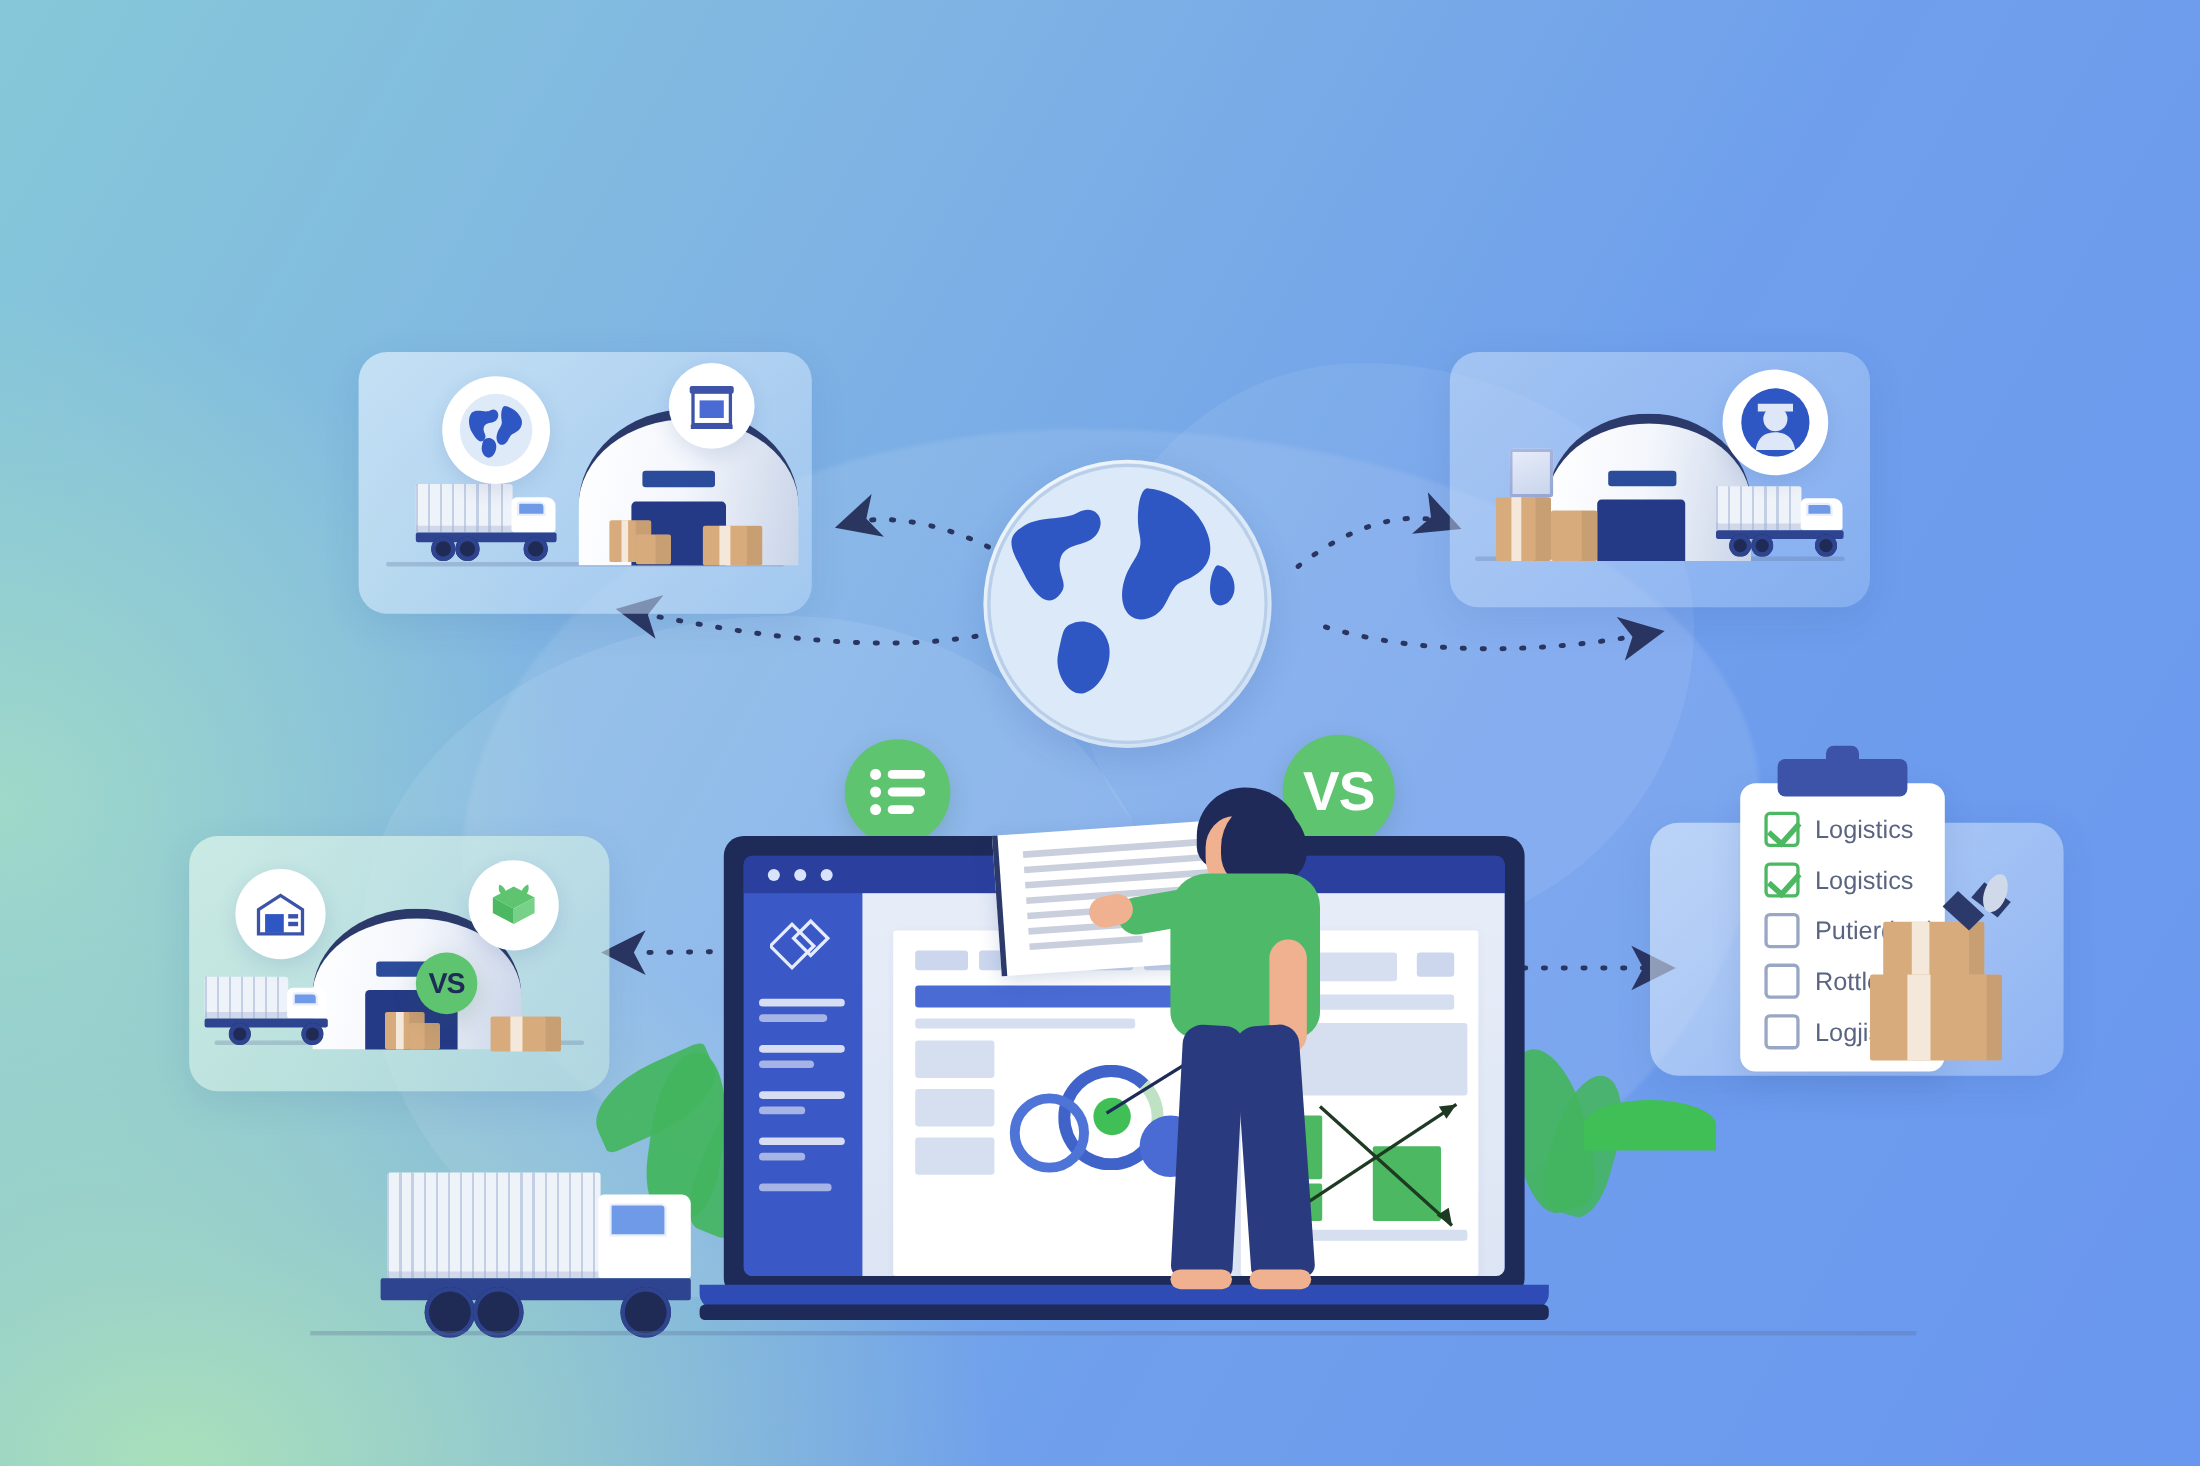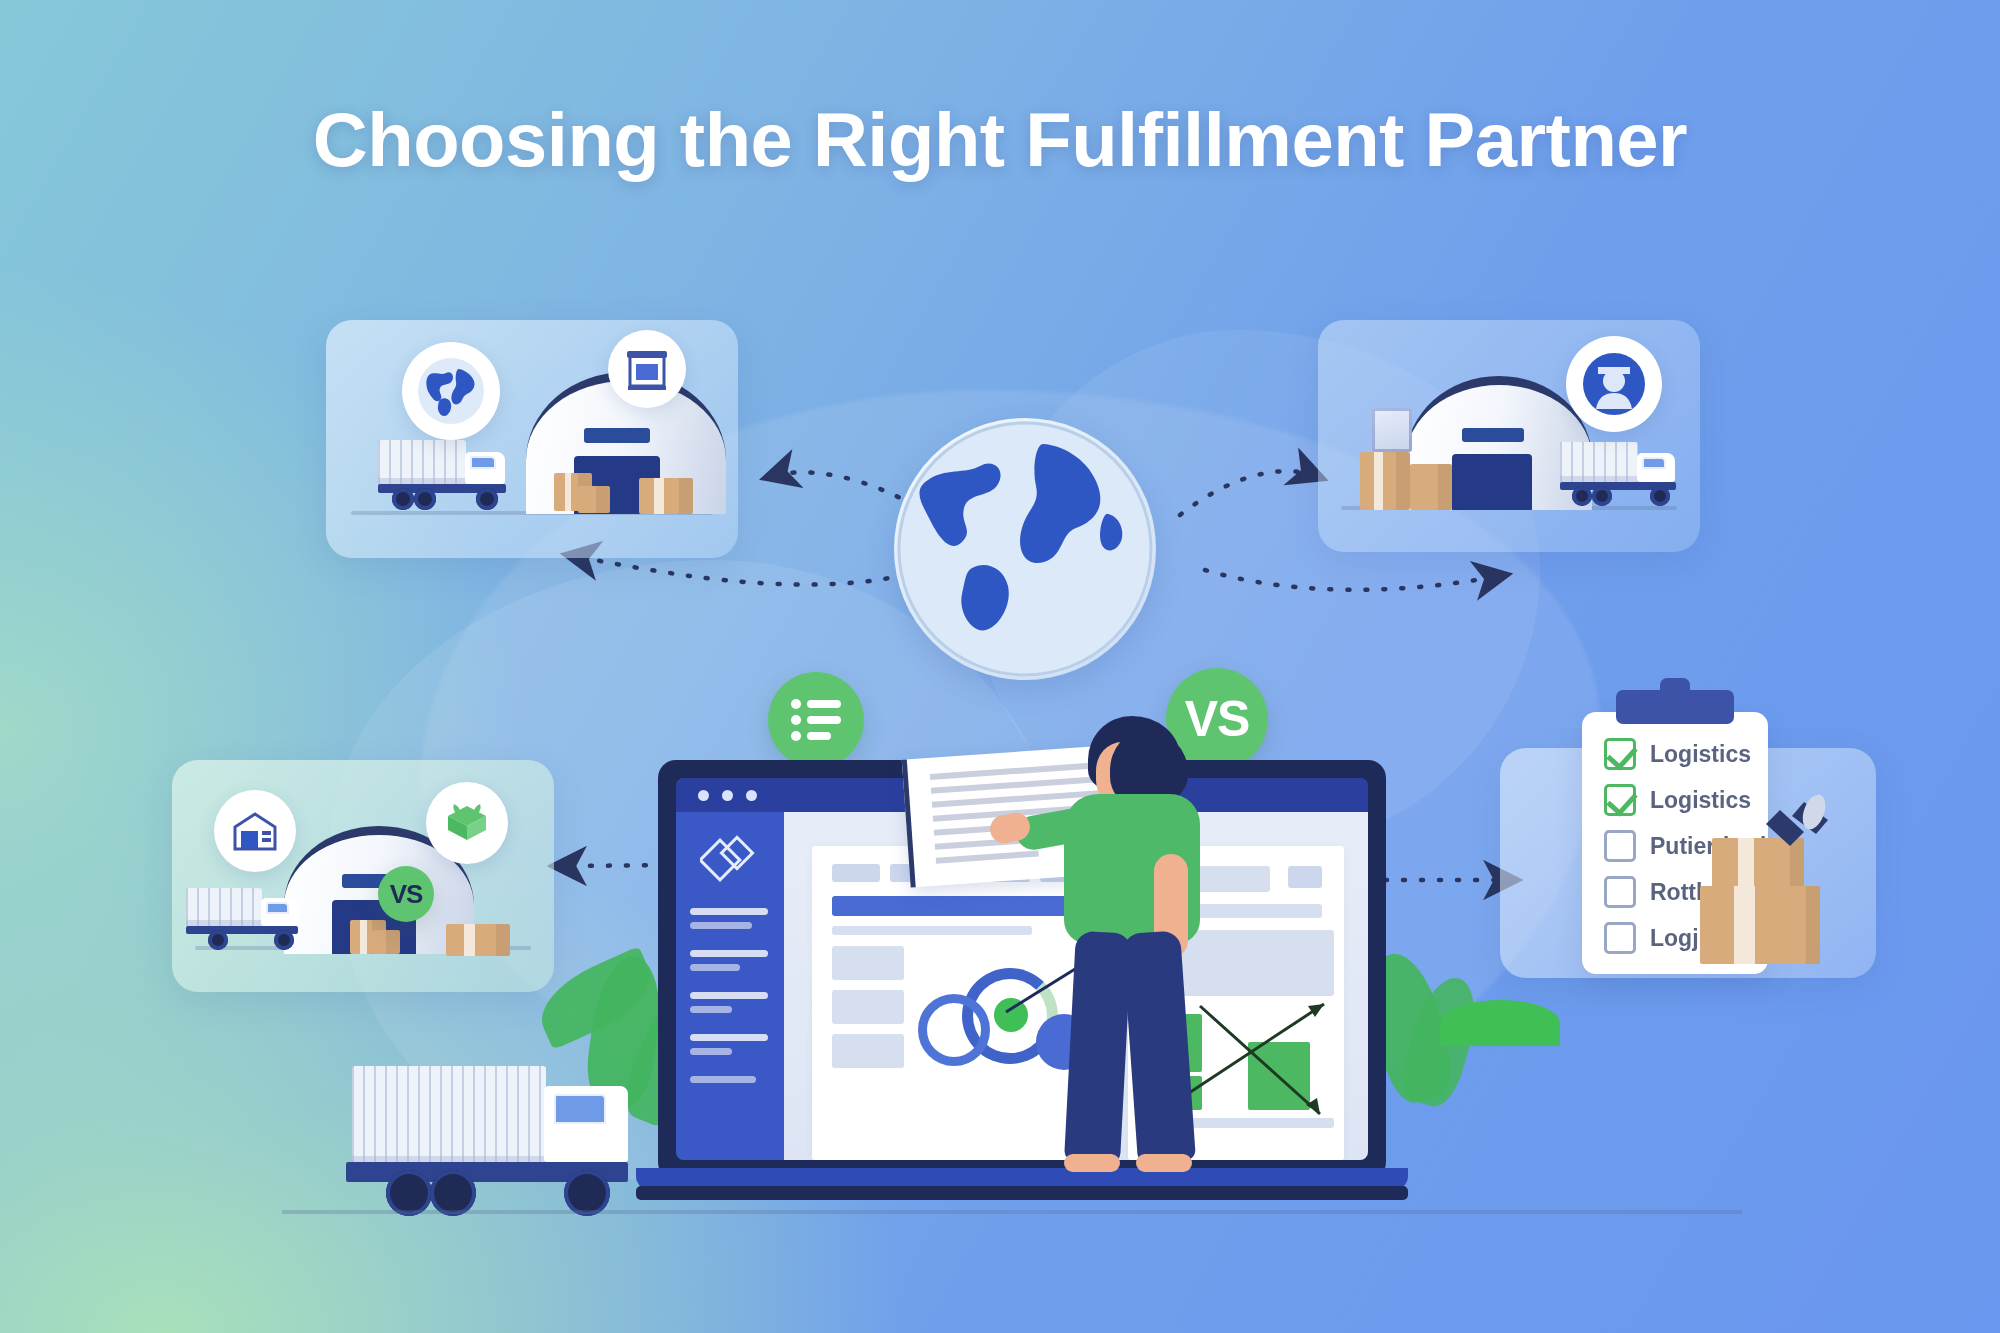--- a/index.html
+++ b/index.html
@@ -121,21 +121,21 @@
   .clip-top { position:absolute; left:50%; transform:translateX(-50%); top:-22px;
               width:118px; height:34px; background:#3c53a8; border-radius:7px; }
   .clip-knob { position:absolute; left:50%; transform:translateX(-50%); top:-34px;
                width:30px; height:22px; background:#3c53a8; border-radius:7px 7px 0 0; }
   .citem { position:absolute; display:flex; align-items:center; gap:14px; }
   .cbox { width:32px; height:32px; border:3px solid #9aa7c4; border-radius:5px;
           background:#fff; position:relative; flex:0 0 auto; }
   .cbox.on { border-color:#4cb862; }
   .cbox.on::after { content:""; position:absolute; left:6px; top:0px; width:13px; height:22px;
                     border:solid #4cb862; border-width:0 5px 5px 0; transform:rotate(42deg); }
-  .clabel { font-size:23px; color:#5a6480; font-weight:bold; white-space:nowrap; }
+  .clabel { font-size:23px; color:#5a6480; font-weight:normal; white-space:nowrap; }
 
   
   .leaf { position:absolute; background:#43b55f; border-radius:60% 8% 60% 8%; }
 
   
   .bigbox { position:absolute; }
   .bb-face { position:absolute; background:#d9ac7d; }
   .bb-face.dark { background:#cb9d6f; }
   .bb-flap { position:absolute; background:#c79a6d; }
   .bb-label { position:absolute; border:3px solid #6d4a27; border-radius:3px;
@@ -147,21 +147,20 @@
 </style>
 </head>
 <body>
 
 <div class="stage">
 
   <div class="blob blob-a"></div>
   <div class="blob blob-b"></div>
   <div class="blob blob-c"></div>
 
-  <div class="title">Choosing the Right Fulfillment Partner</div>
 
   <svg class="dashsvg">
     <defs>
       <marker id="ah" markerWidth="9" markerHeight="9" refX="6" refY="4.5" orient="auto">
         <path d="M0,0 L9,4.5 L0,9 L2.4,4.5 z" fill="#2a3560"></path>
       </marker>
     </defs>
     <g fill="none" stroke="#2a3560" stroke-width="4.5" stroke-linecap="round" stroke-dasharray="2 16" marker-end="url(#ah)">
       <path d="M930,515 C860,470 800,468 772,476"></path>
       <path d="M905,575 C790,600 650,570 573,556"></path>

